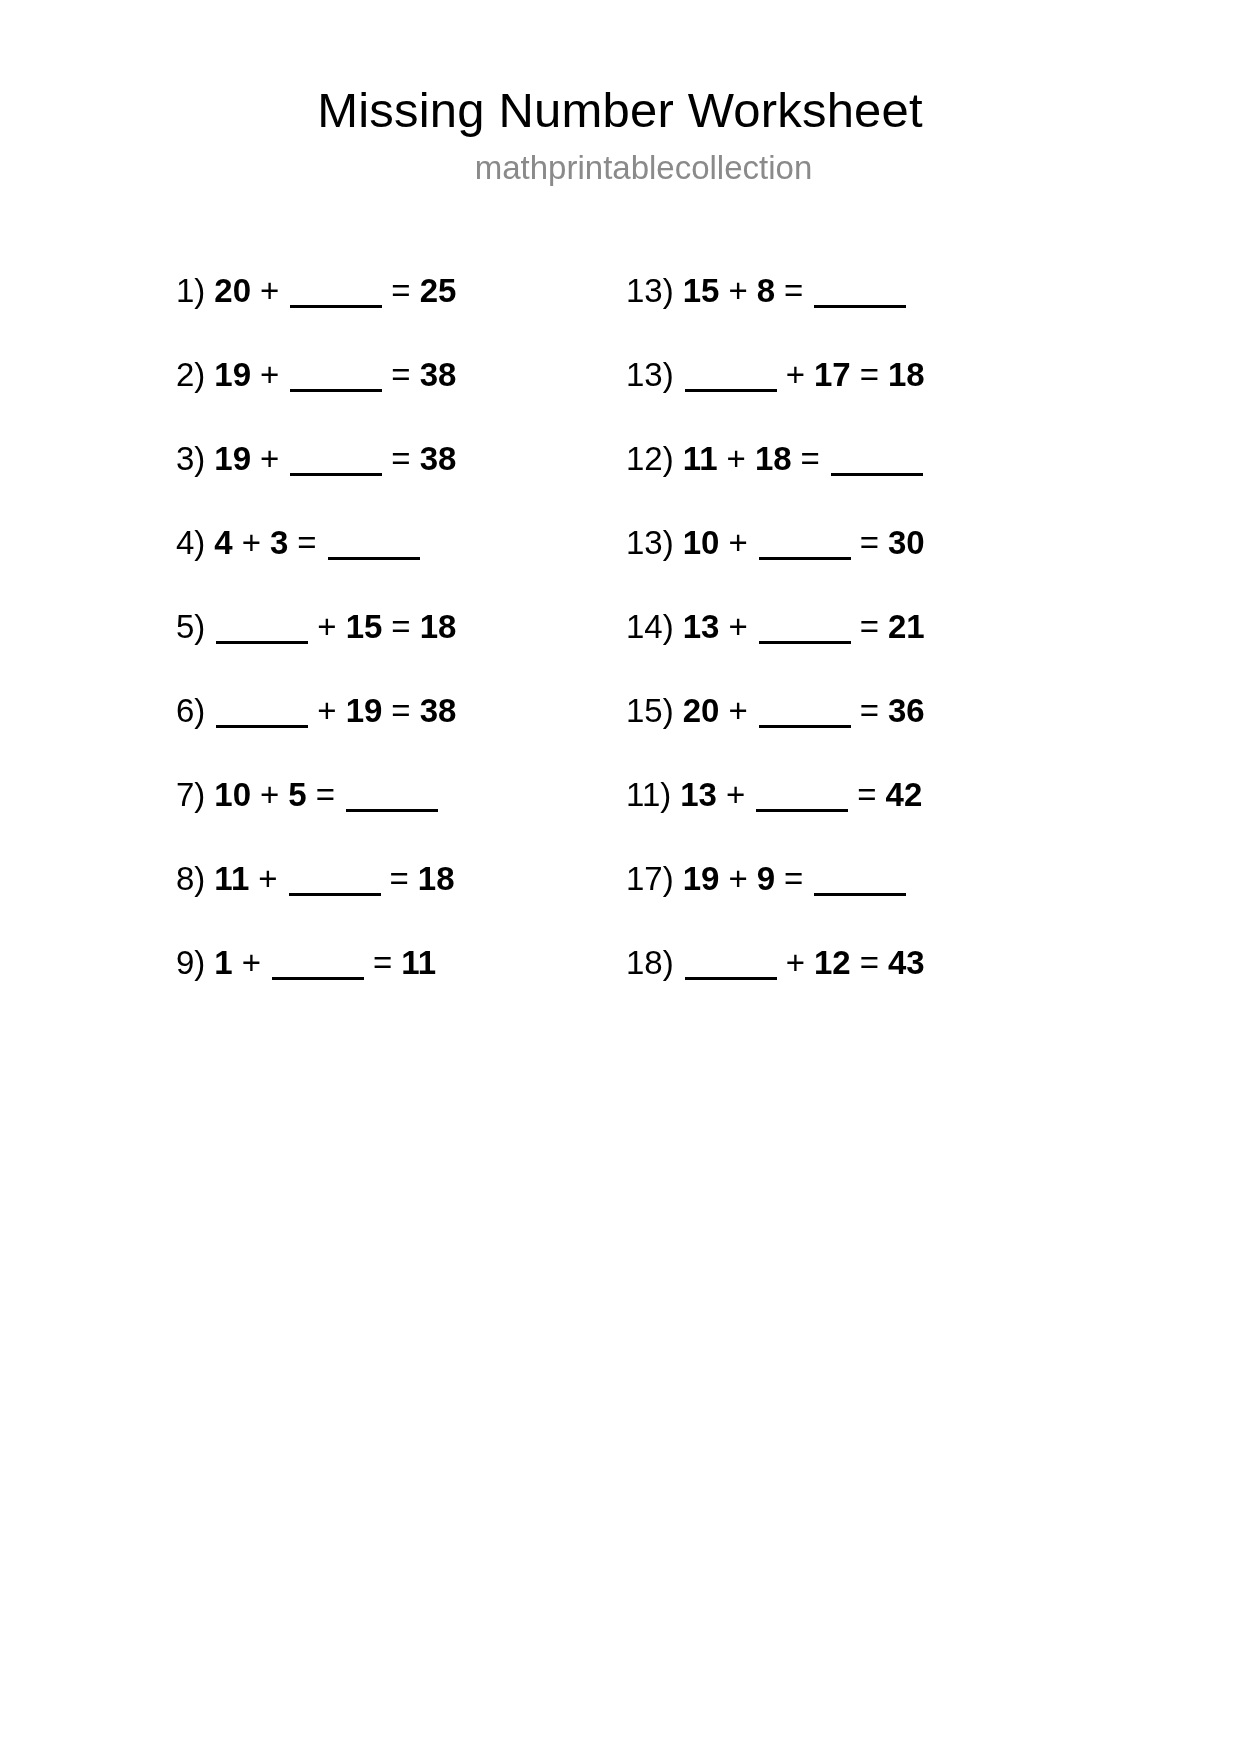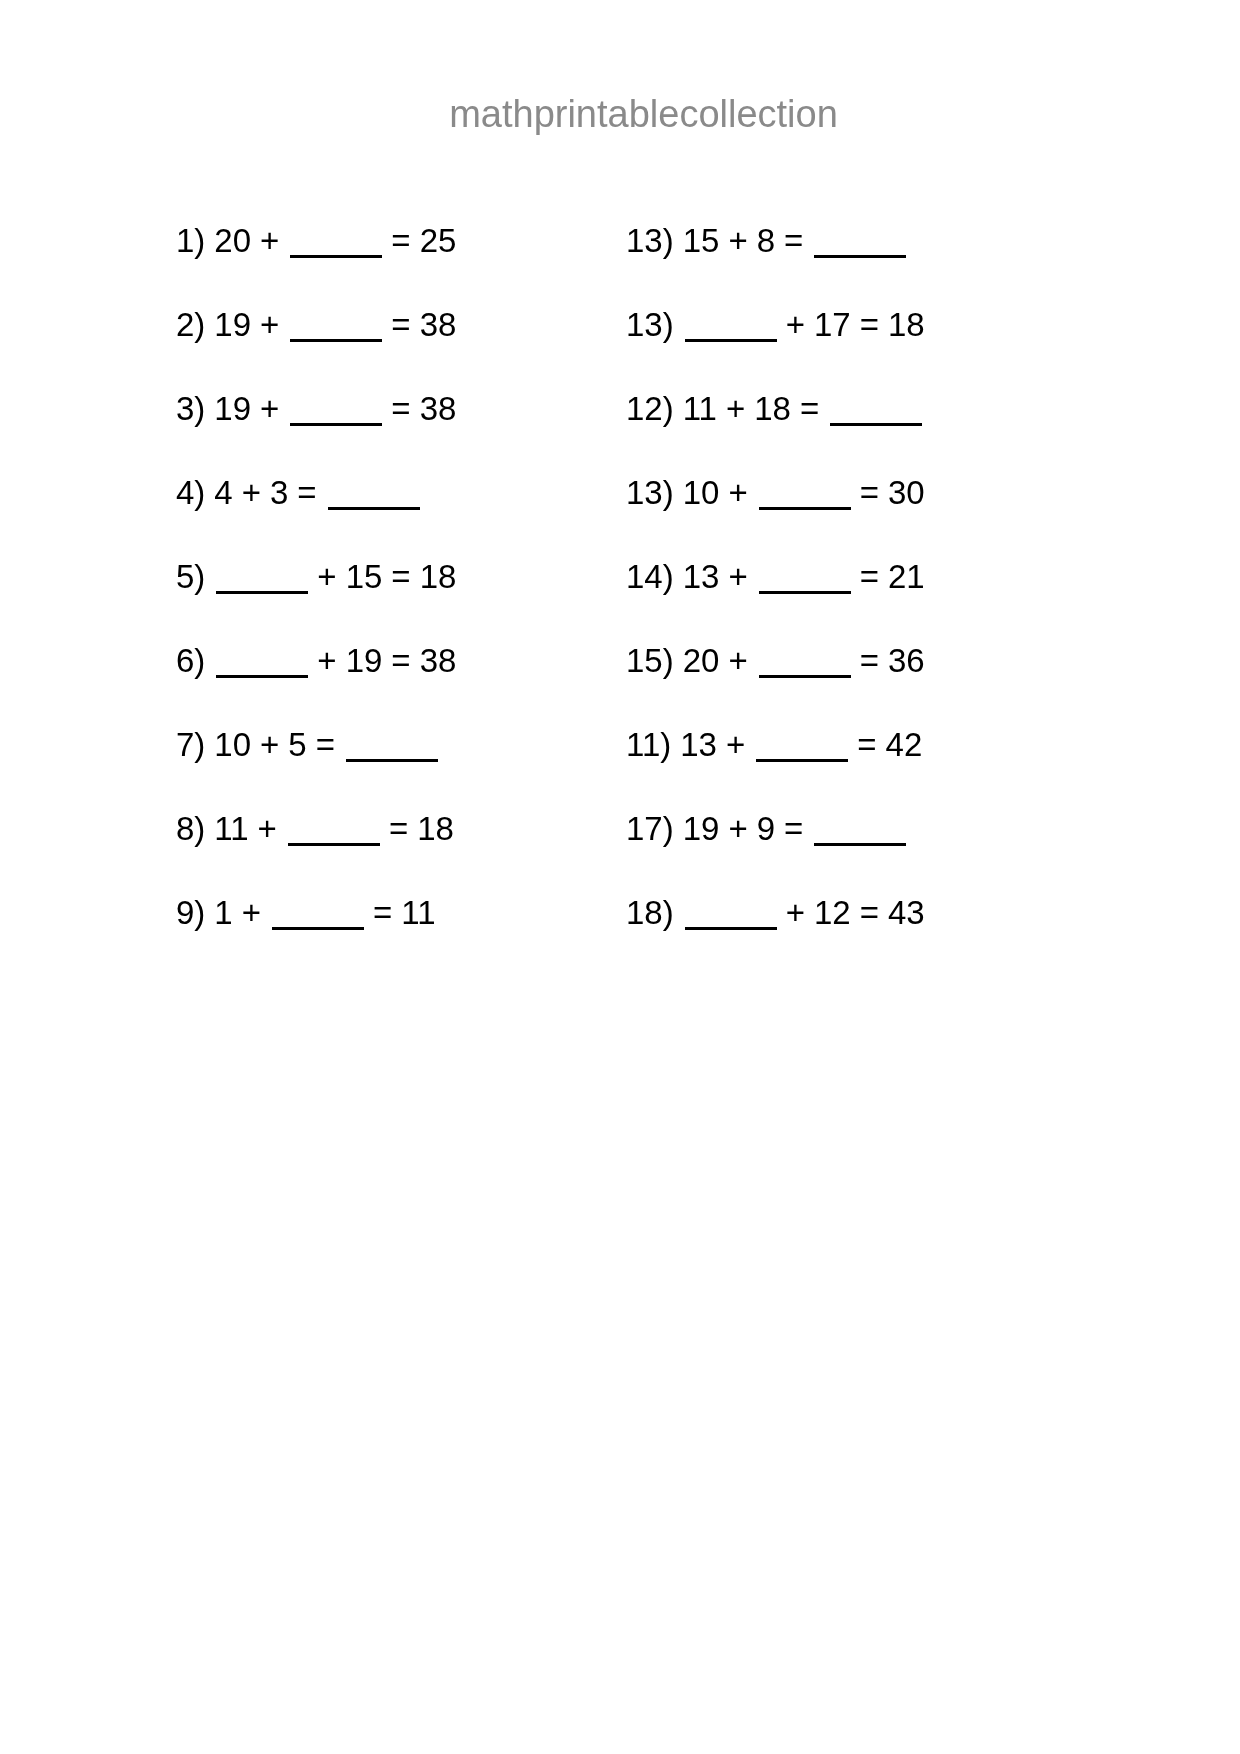--- a/index.html
+++ b/index.html
@@ -33,21 +33,21 @@
   .worksheet-title {
     font-size: 49px;
     font-weight: normal;
     letter-spacing: 0.2px;
     line-height: 1.15;
     margin: 0;
     color: #000000;
   }
 
   .worksheet-subtitle {
-    font-size: 38px;
+    font-size: 33px;
     font-weight: normal;
     color: #8a8a8a;
     margin: 11px 0 0 0;
     line-height: 1.15;
     padding-left: 47px;
   }
 
   .problems {
     margin-top: 86px;
     display: flex;
@@ -78,20 +78,21 @@
     line-height: 1;
     white-space: nowrap;
   }
 
   .problem-number {
     margin-right: 9px;
   }
 
   .token {
     margin-right: 9px;
+    font-weight: bold;
   }
 
   .token-op {
     margin-right: 9px;
   }
 
   .blank {
     display: inline-block;
     width: 92px;
     border-bottom: 3px solid #000000;
@@ -105,20 +106,21 @@
   .blank.trailing {
     margin-right: 0;
   }
 </style>
 </head>
 <body>
 
 <div class="page">
 
   <div class="header">
+    <h1 class="worksheet-title">Missing Number Worksheet</h1>
     <div class="worksheet-subtitle">mathprintablecollection</div>
   </div>
 
   <div class="problems">
     <div class="column column-left">
         <div class="problem-row">
           <span class="problem-number">1)</span>
           <span class="token">20</span>
           <span class="token-op">+</span>
           <span class="blank"></span>

